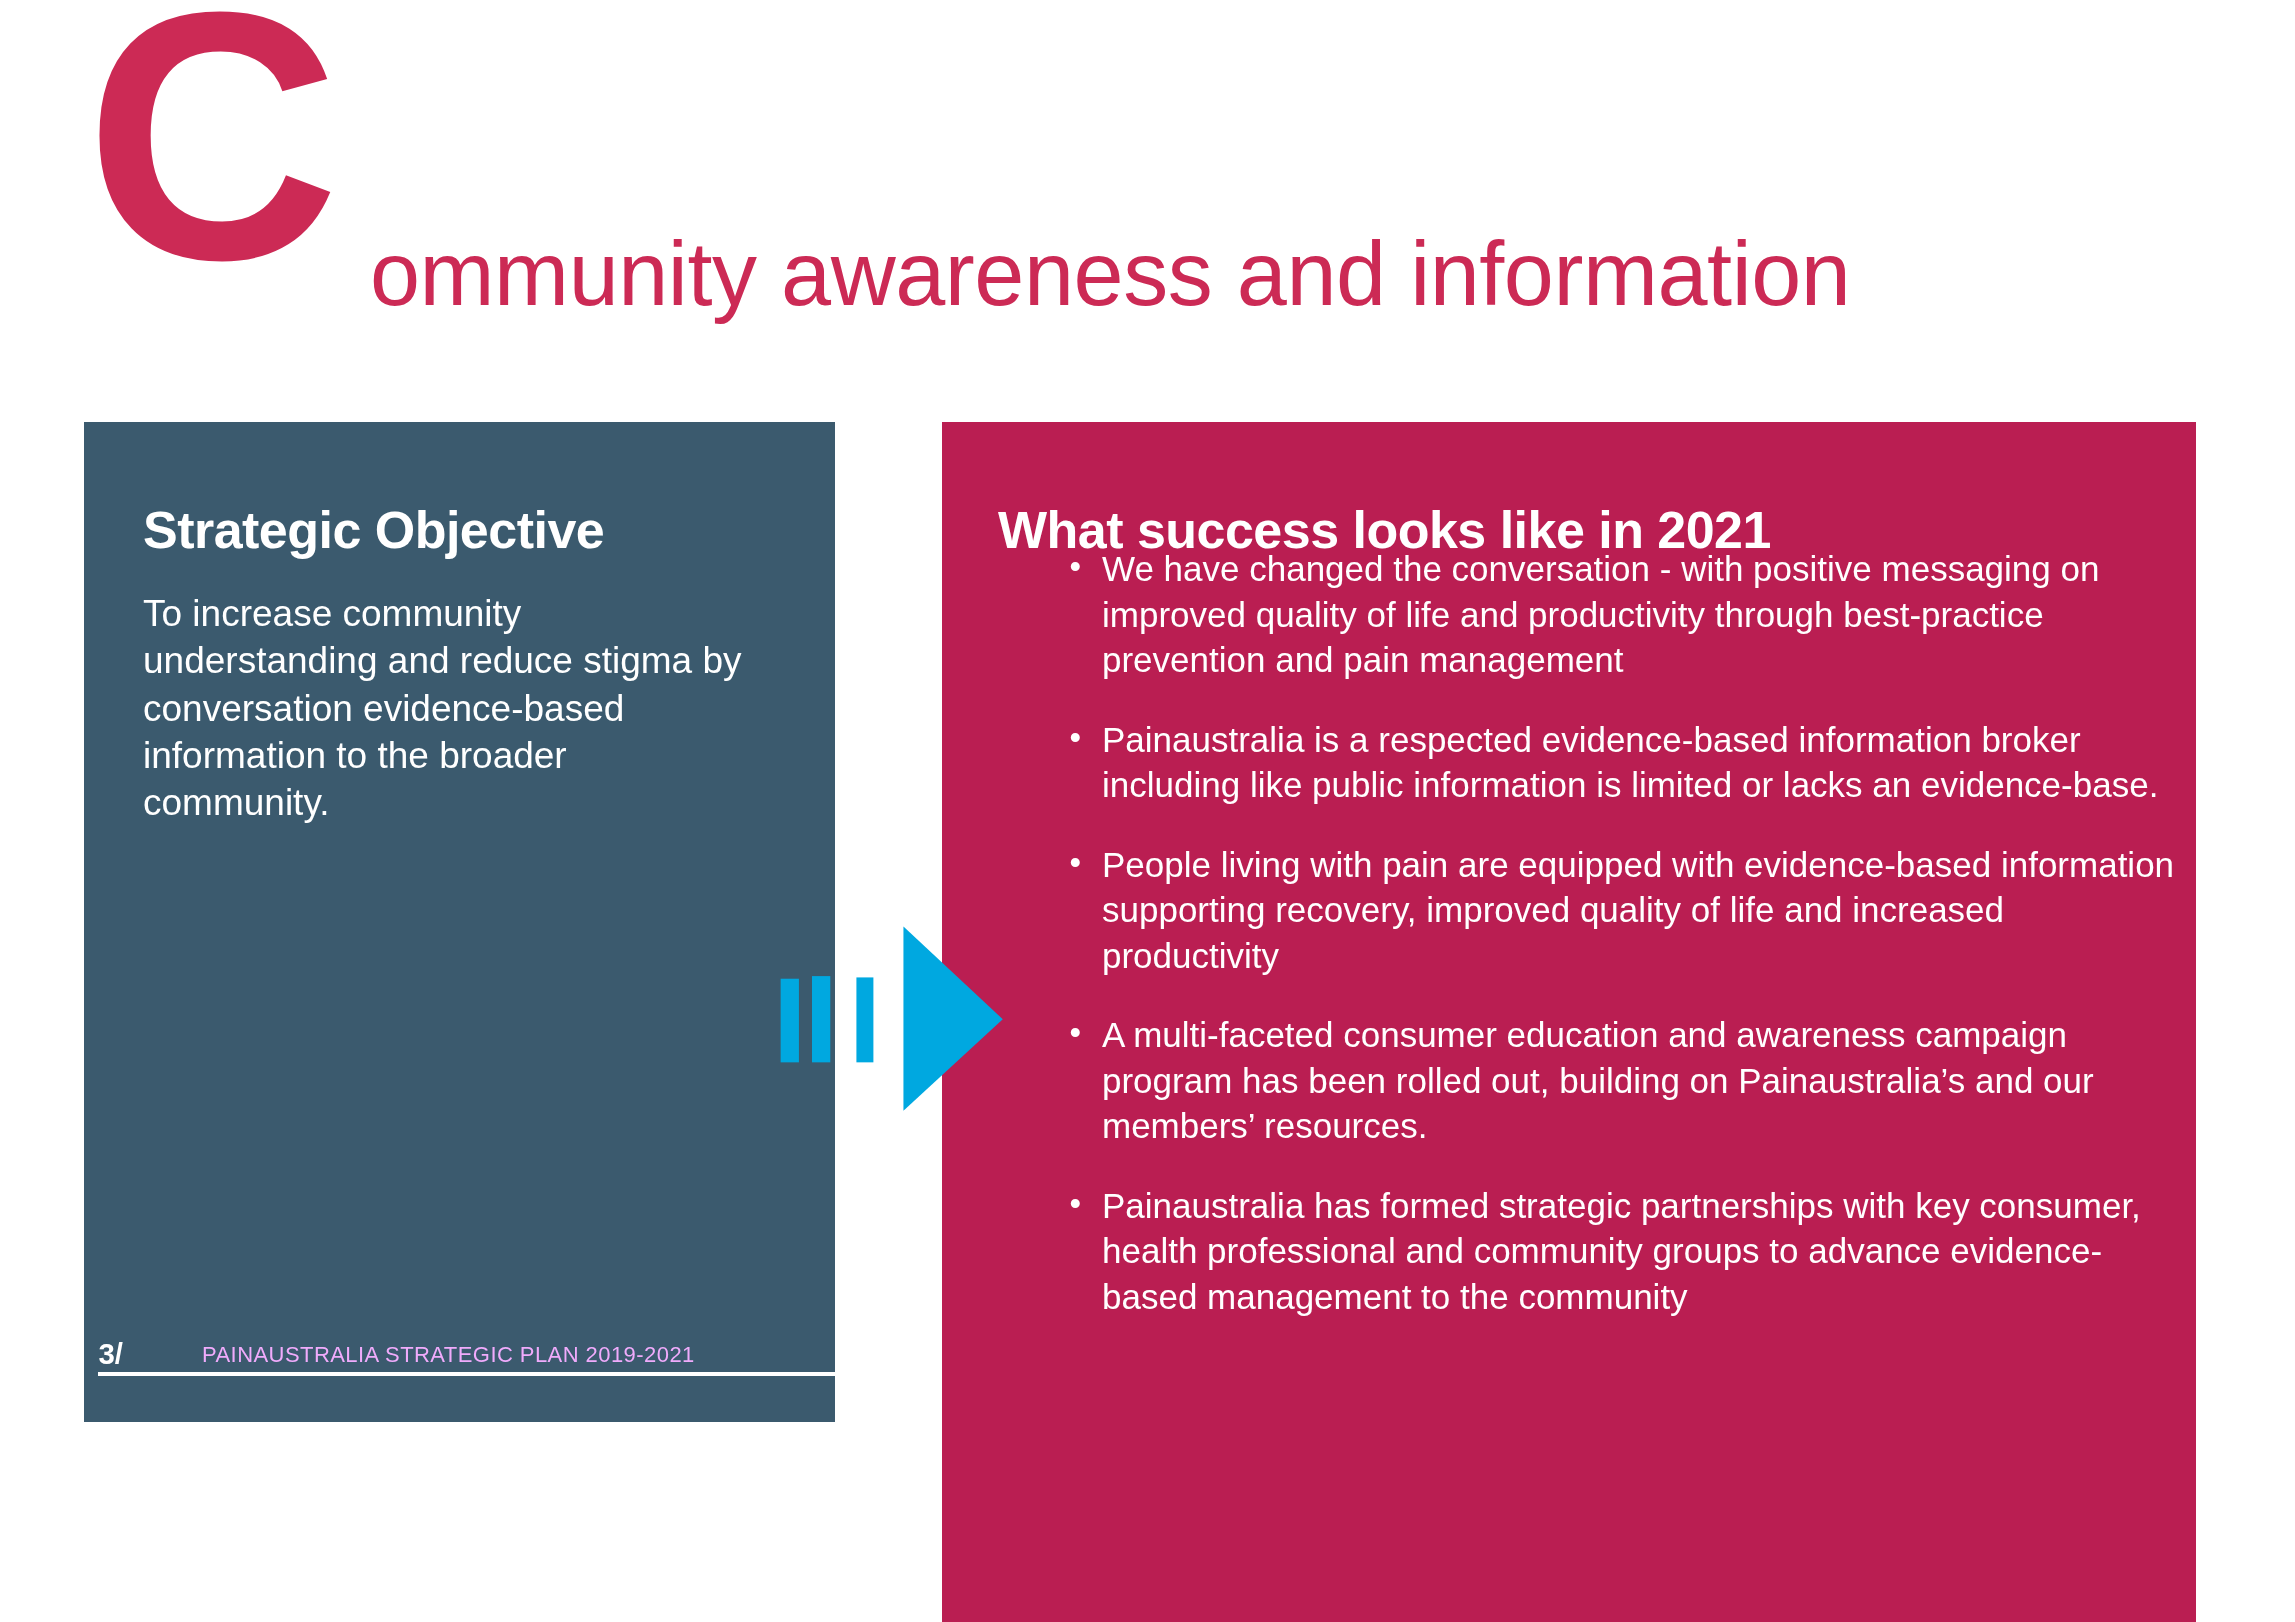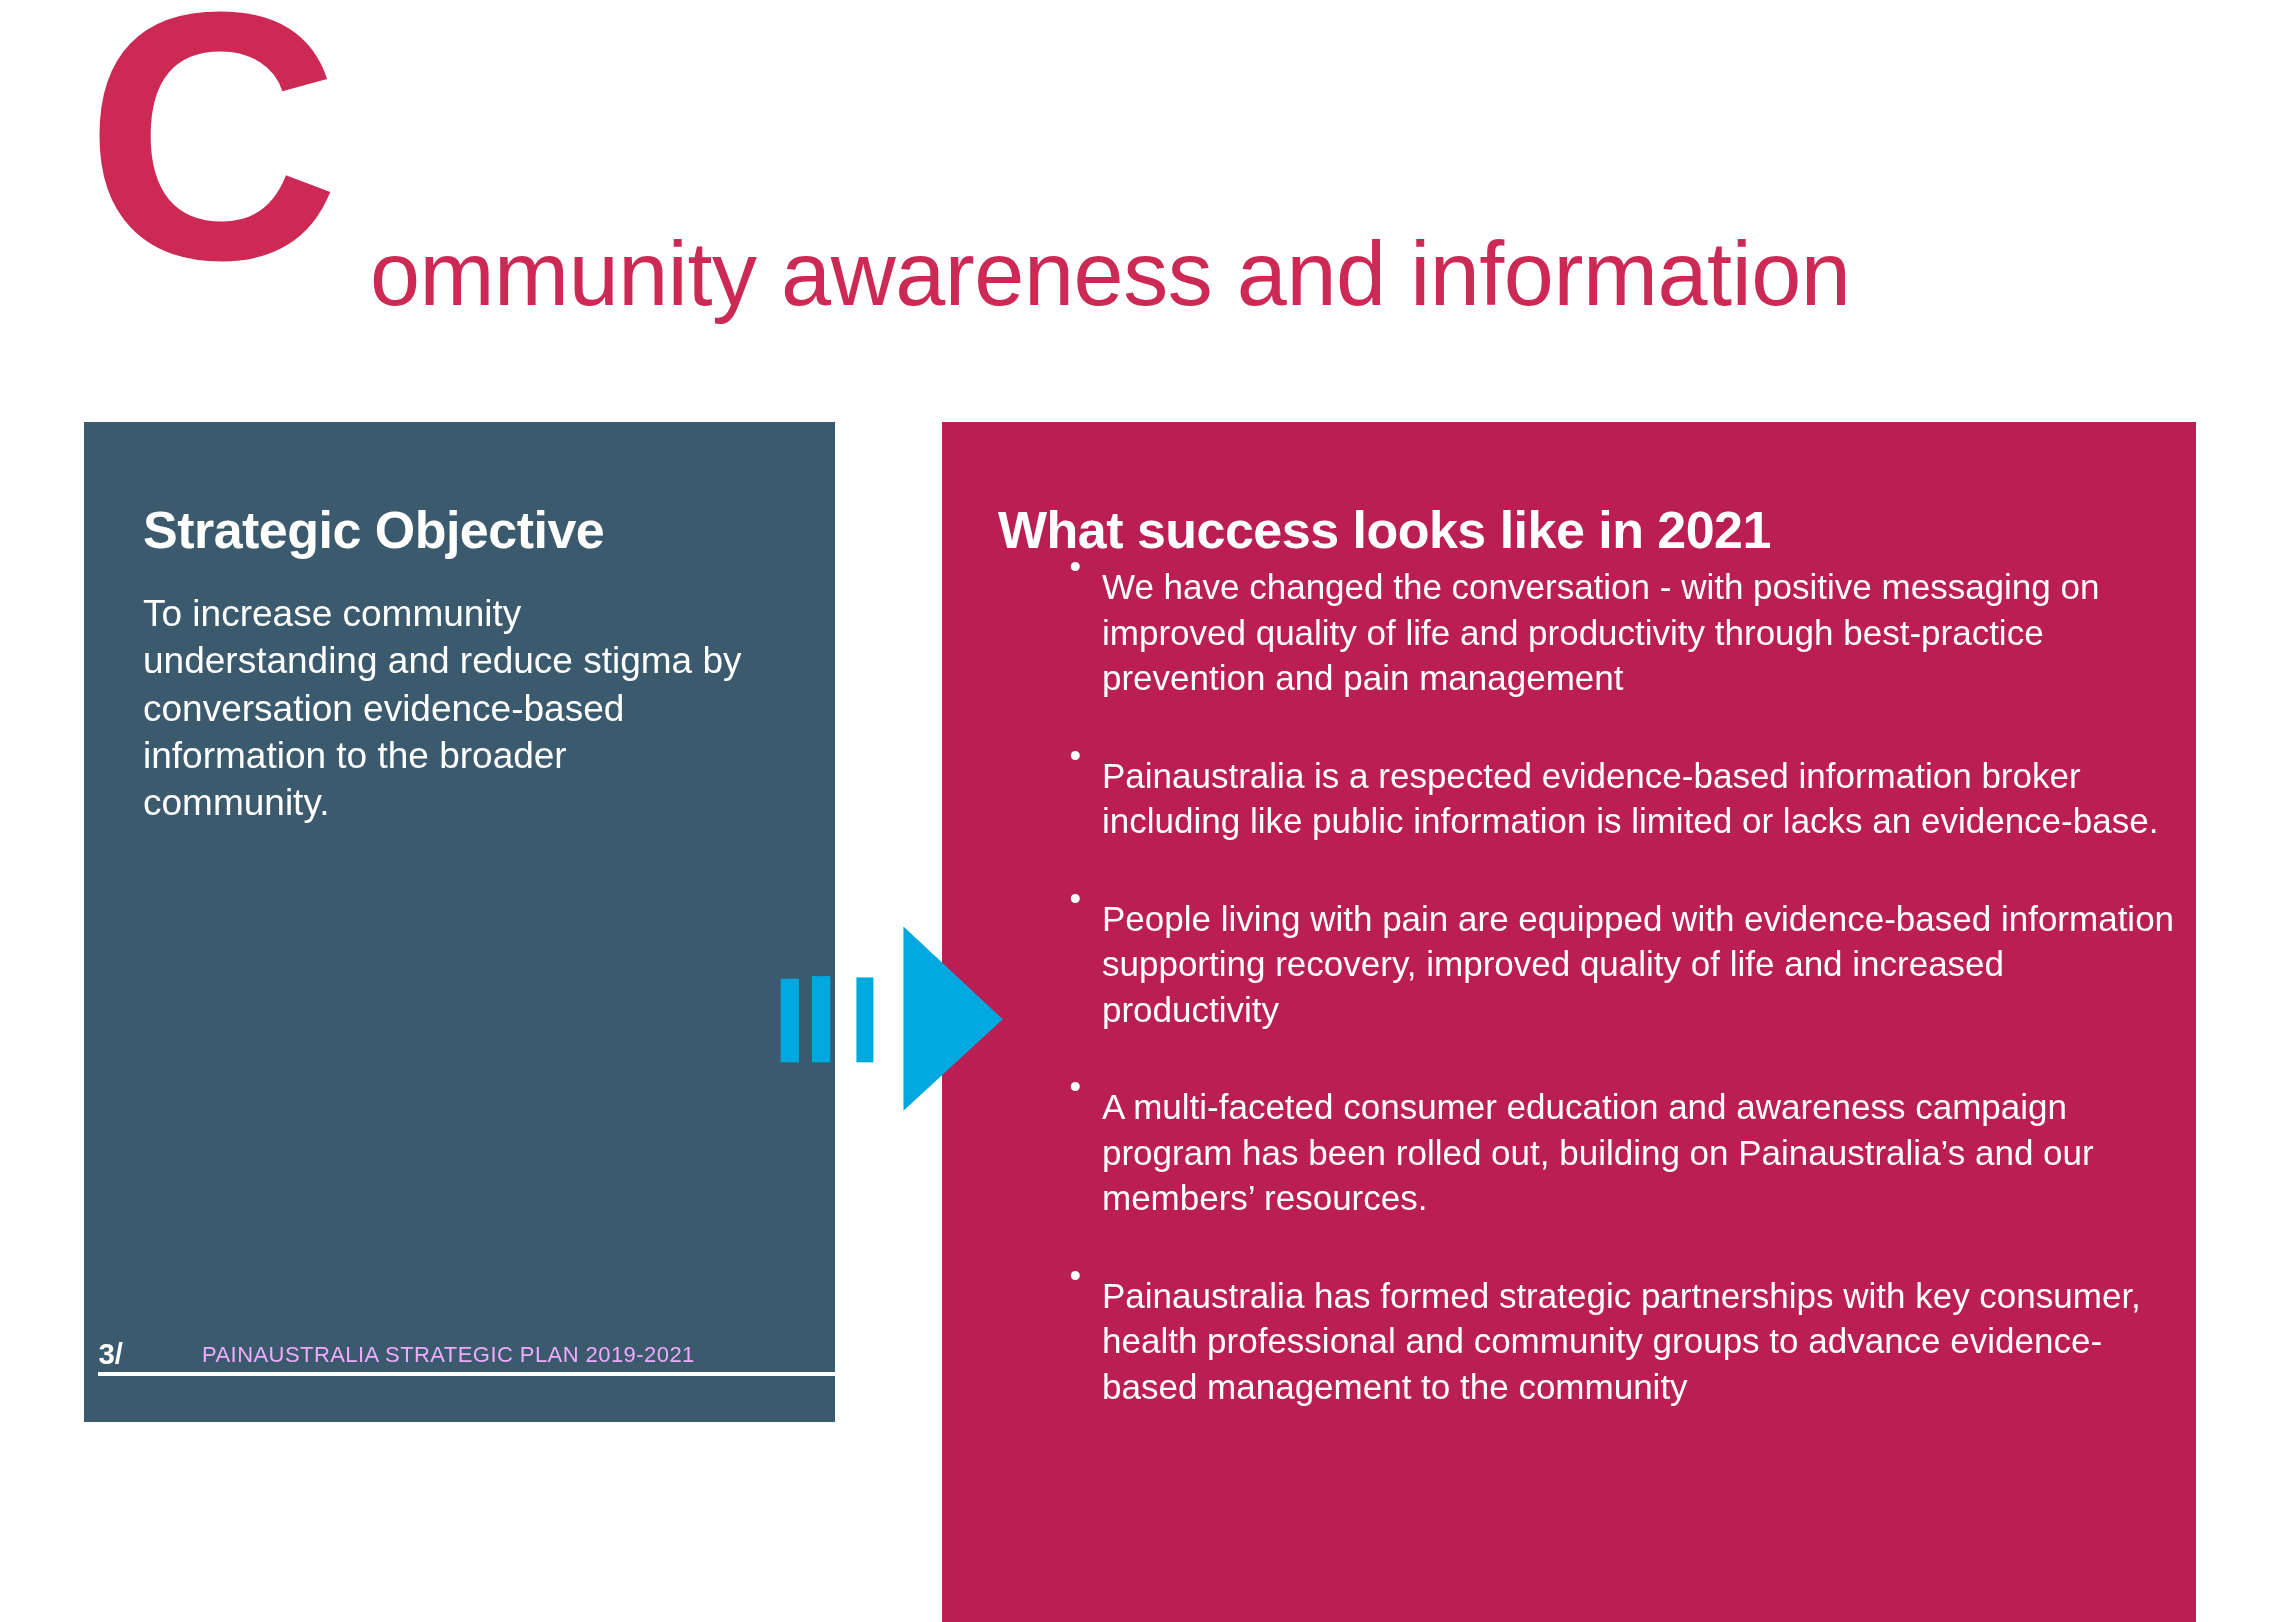--- a/index.html
+++ b/index.html
@@ -123,21 +123,20 @@
     margin-left: 54px;
   }
   .bullet-text {
     flex: 0 0 auto;
     width: 1073px;
     margin-left: 21px;
     color: #ffffff;
     font-size: 35px;
     line-height: 1.30;
     font-weight: 400;
-    margin-top: 18px;
   }
 
   
   #objective-footer {
     position: absolute;
     left: 0;
     bottom: 0;
     width: 751px;
     height: 105px;
   }

